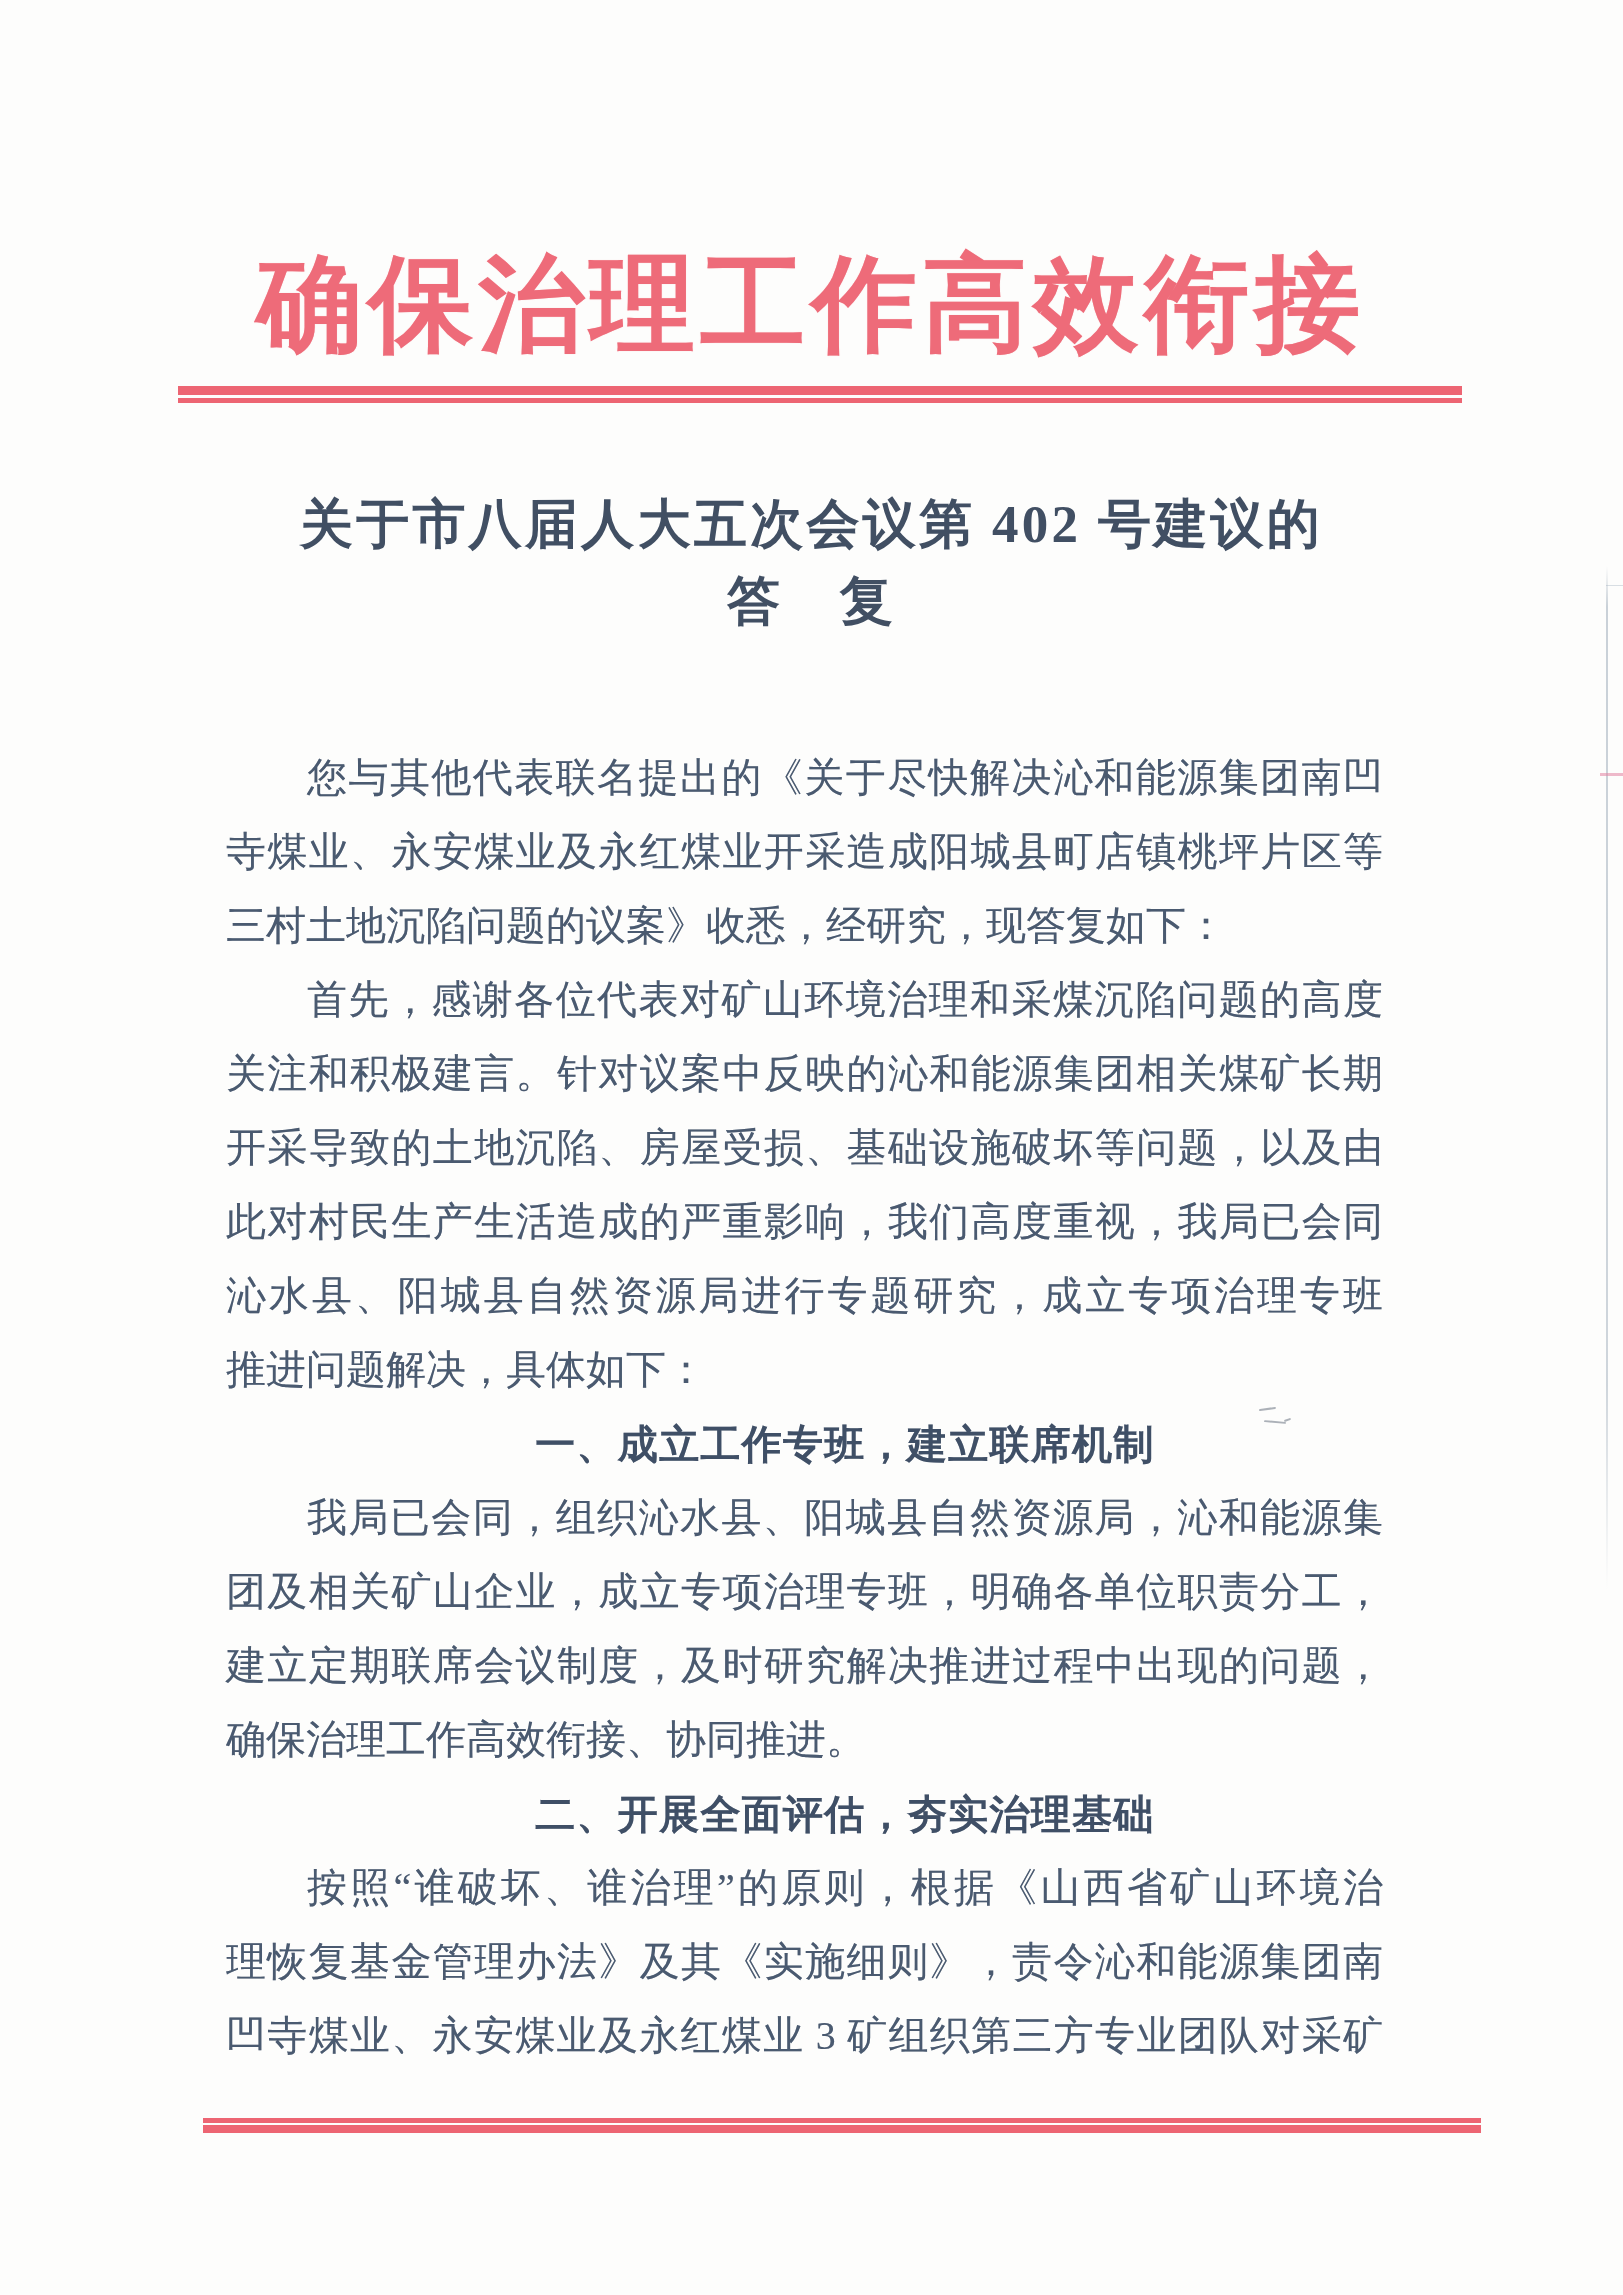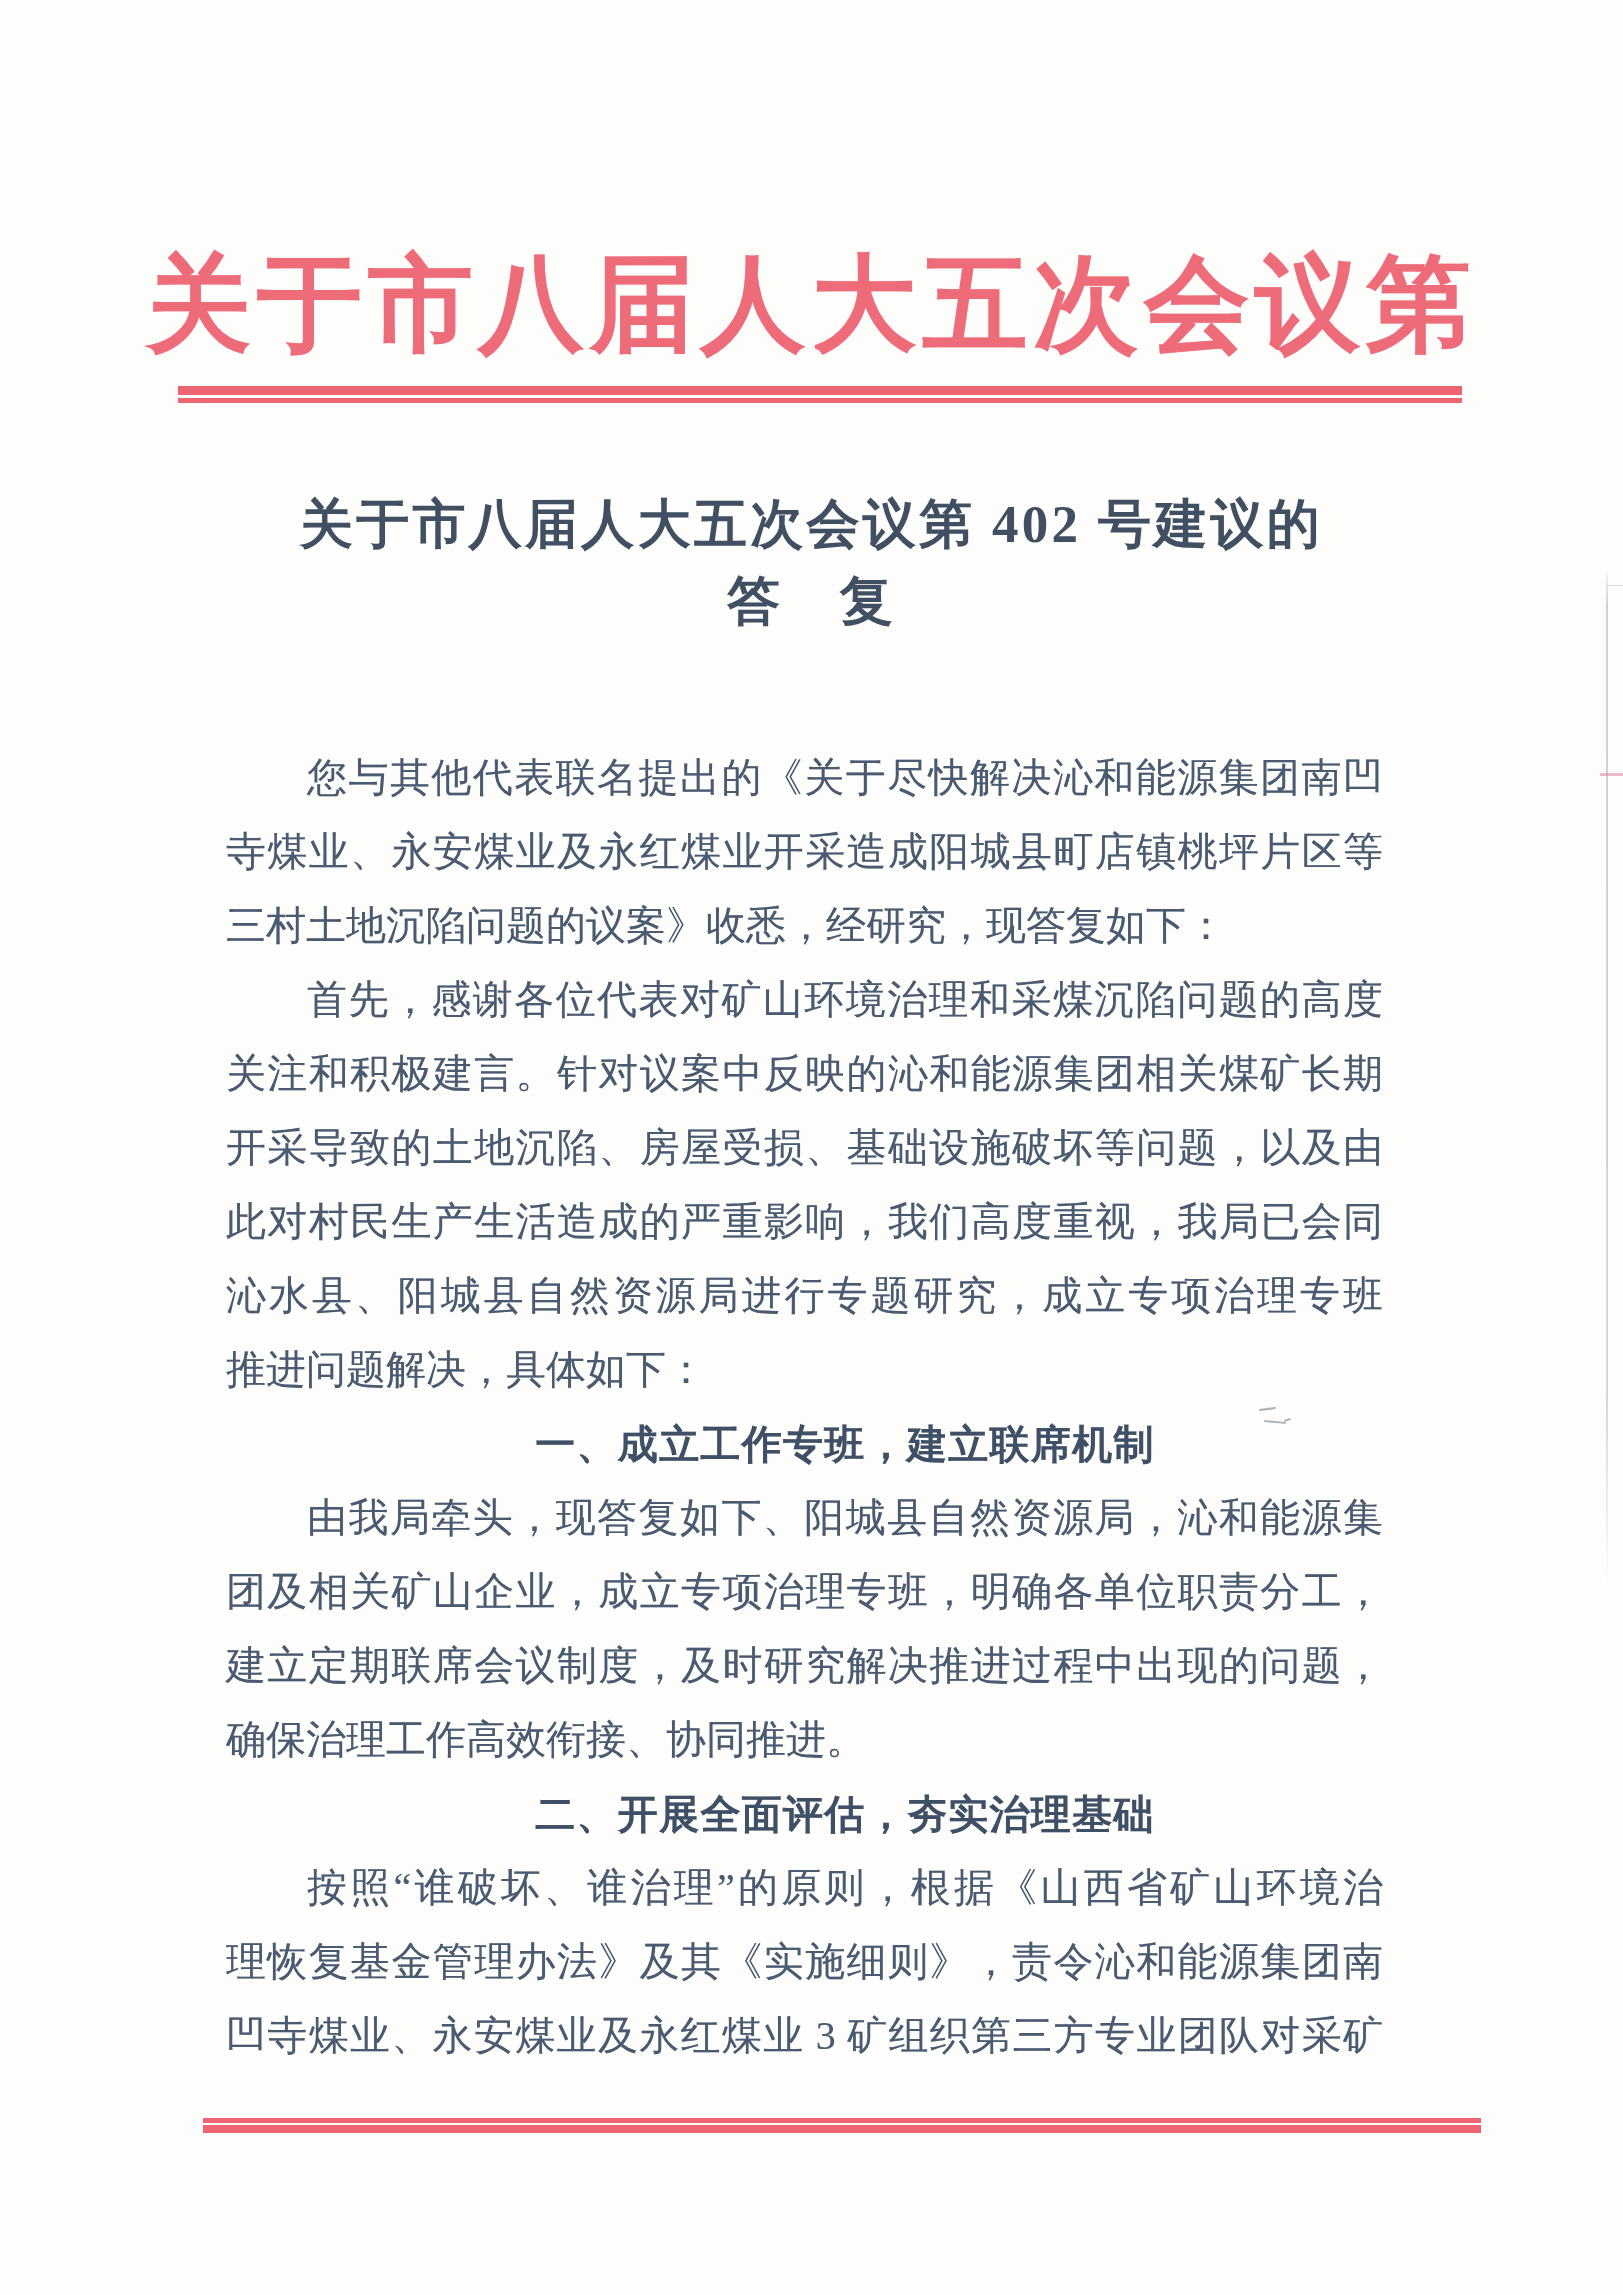--- a/index.html
+++ b/index.html
@@ -93,42 +93,42 @@
   }
   .pm1{left:3.9px;top:1.3px;width:17px;height:2px;transform:rotate(-8deg);}
   .pm2{left:9.2px;top:14.4px;width:22px;height:2px;transform:rotate(5deg);}
   .pm3{left:29px;top:11.8px;width:6.6px;height:2px;transform:rotate(-20deg);}
 </style>
 </head>
 <body>
 
 <div class="page">
 
-  <div class="letterhead">关于市八届人大五次会议第</div>
+  <div class="letterhead">确保治理工作高效衔接</div>
 
   <div class="rule rule-top-thick"></div>
   <div class="rule rule-top-thin"></div>
 
   <div class="doc-title">
     <div>关于市八届人大五次会议第 402 号建议的</div>
     <div>答　复</div>
   </div>
 
   <div class="body-block">
     <div class="bl fill indent">您与其他代表联名提出的《关于尽快解决沁和能源集团南凹</div>
     <div class="bl fill">寺煤业、永安煤业及永红煤业开采造成阳城县町店镇桃坪片区等</div>
     <div class="bl">三村土地沉陷问题的议案》收悉，经研究，现答复如下：</div>
     <div class="bl fill indent">首先，感谢各位代表对矿山环境治理和采煤沉陷问题的高度</div>
     <div class="bl fill">关注和积极建言。针对议案中反映的沁和能源集团相关煤矿长期</div>
     <div class="bl fill">开采导致的土地沉陷、房屋受损、基础设施破坏等问题，以及由</div>
     <div class="bl fill">此对村民生产生活造成的严重影响，我们高度重视，我局已会同</div>
     <div class="bl fill">沁水县、阳城县自然资源局进行专题研究，成立专项治理专班</div>
     <div class="bl">推进问题解决，具体如下：</div>
     <div class="bl heading indent">一、成立工作专班，建立联席机制</div>
-    <div class="bl fill indent">由我局牵头，现答复如下、阳城县自然资源局，沁和能源集</div>
+    <div class="bl fill indent">我局已会同，组织沁水县、阳城县自然资源局，沁和能源集</div>
     <div class="bl fill">团及相关矿山企业，成立专项治理专班，明确各单位职责分工，</div>
     <div class="bl fill">建立定期联席会议制度，及时研究解决推进过程中出现的问题，</div>
     <div class="bl">确保治理工作高效衔接、协同推进。</div>
     <div class="bl heading indent">二、开展全面评估，夯实治理基础</div>
     <div class="bl fill indent">按照“谁破坏、谁治理”的原则，根据《山西省矿山环境治</div>
     <div class="bl fill">理恢复基金管理办法》及其《实施细则》，责令沁和能源集团南</div>
     <div class="bl fill">凹寺煤业、永安煤业及永红煤业 3 矿组织第三方专业团队对采矿</div>
   </div>
 
   <div class="rule rule-bottom-thin"></div>

